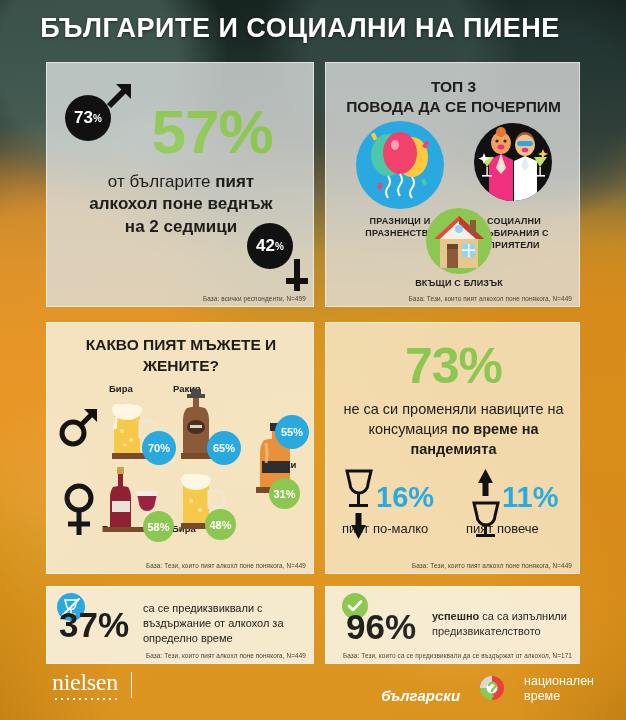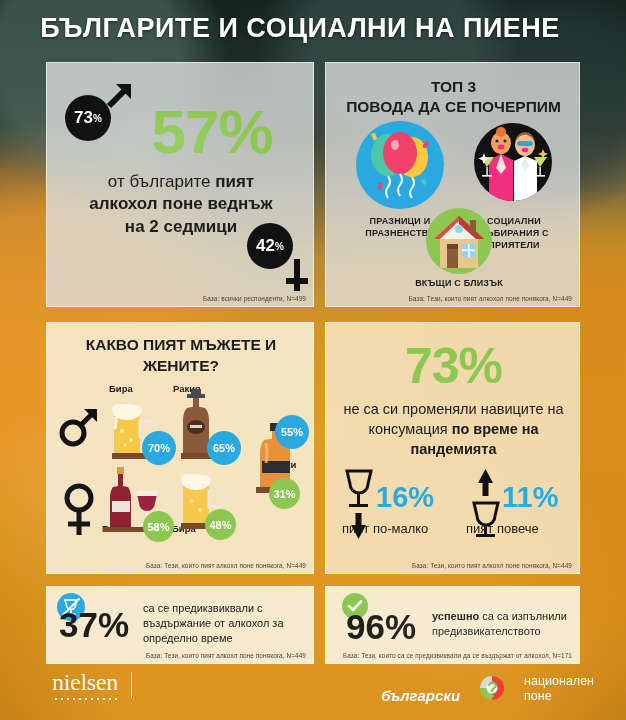--- a/index.html
+++ b/index.html
@@ -528,17 +528,17 @@
         <path d="M28 16 a12 12 0 0 1 -12 12 v-12z" fill="#E8413A"></path>
         <path d="M16 28 a12 12 0 0 1 -12 -12 h12z" fill="#8CC751"></path>
         <path d="M4 16 a12 12 0 0 1 12 -12 v12z" fill="#D8D8D8"></path>
         <circle cx="16" cy="16" r="5.5" fill="#fff"></circle>
         <path d="M13 13 q3 -4 6 -1 q2 2 -1 4 q-2 1.5 -2 3" stroke="#8CC751" stroke-width="2.4" fill="none" stroke-linecap="round"></path>
         <circle cx="16" cy="24" r="1.8" fill="#8CC751"></circle>
       </svg>
     </div>
     <div class="bg2">
       <div>национален</div>
-      <div>поне</div>
+      <div>време</div>
     </div>
   </div>
 
 </div>
 
 </body></html>

